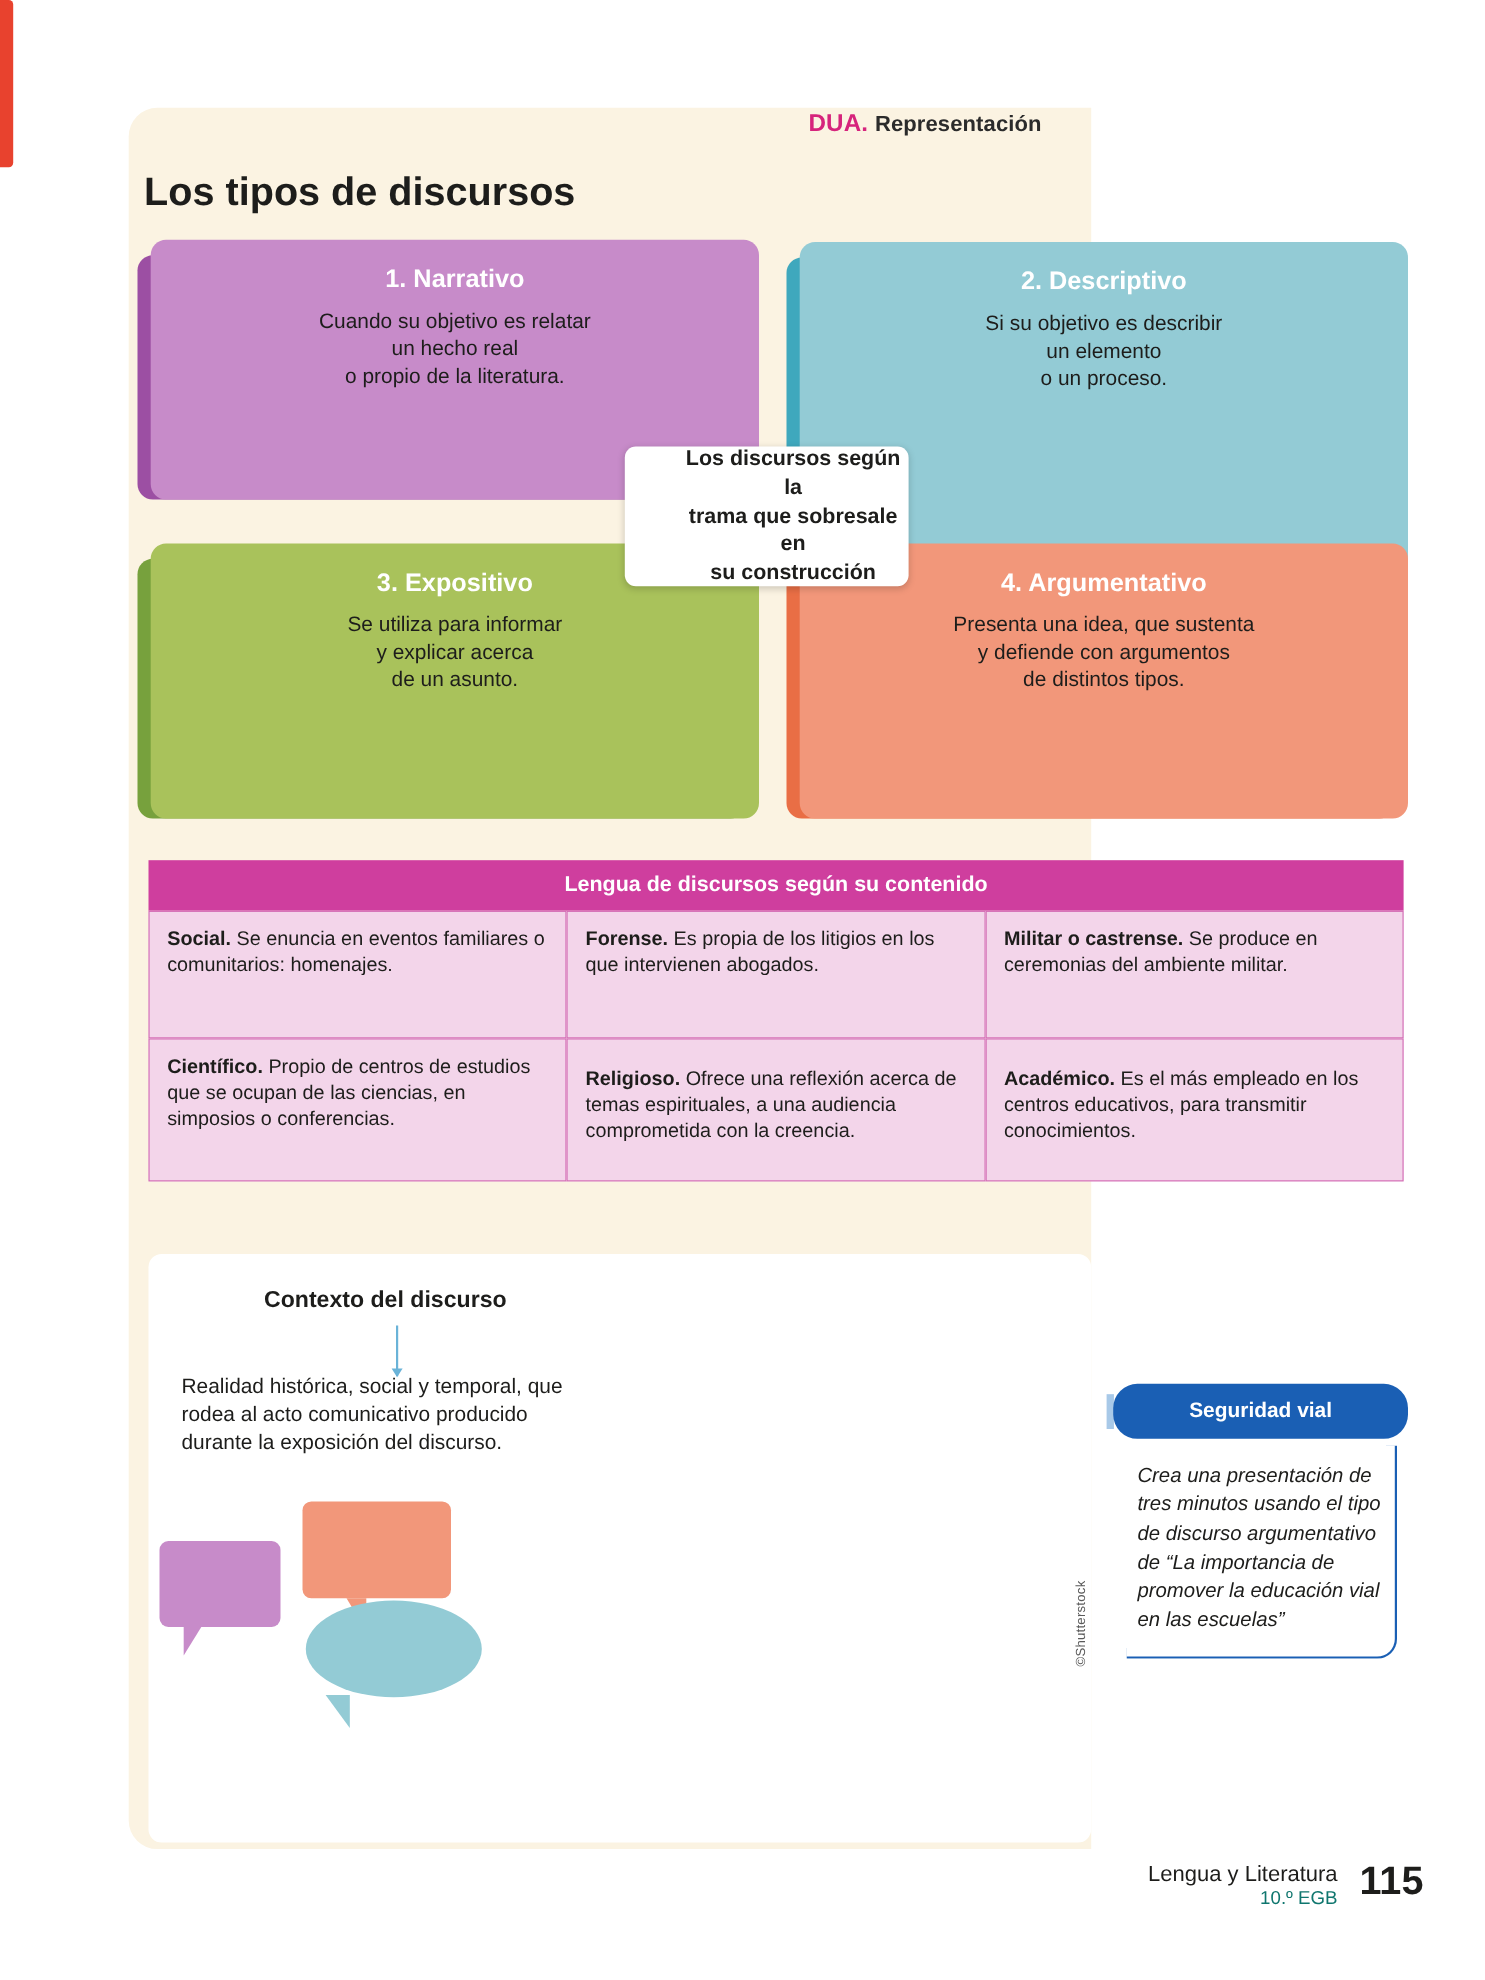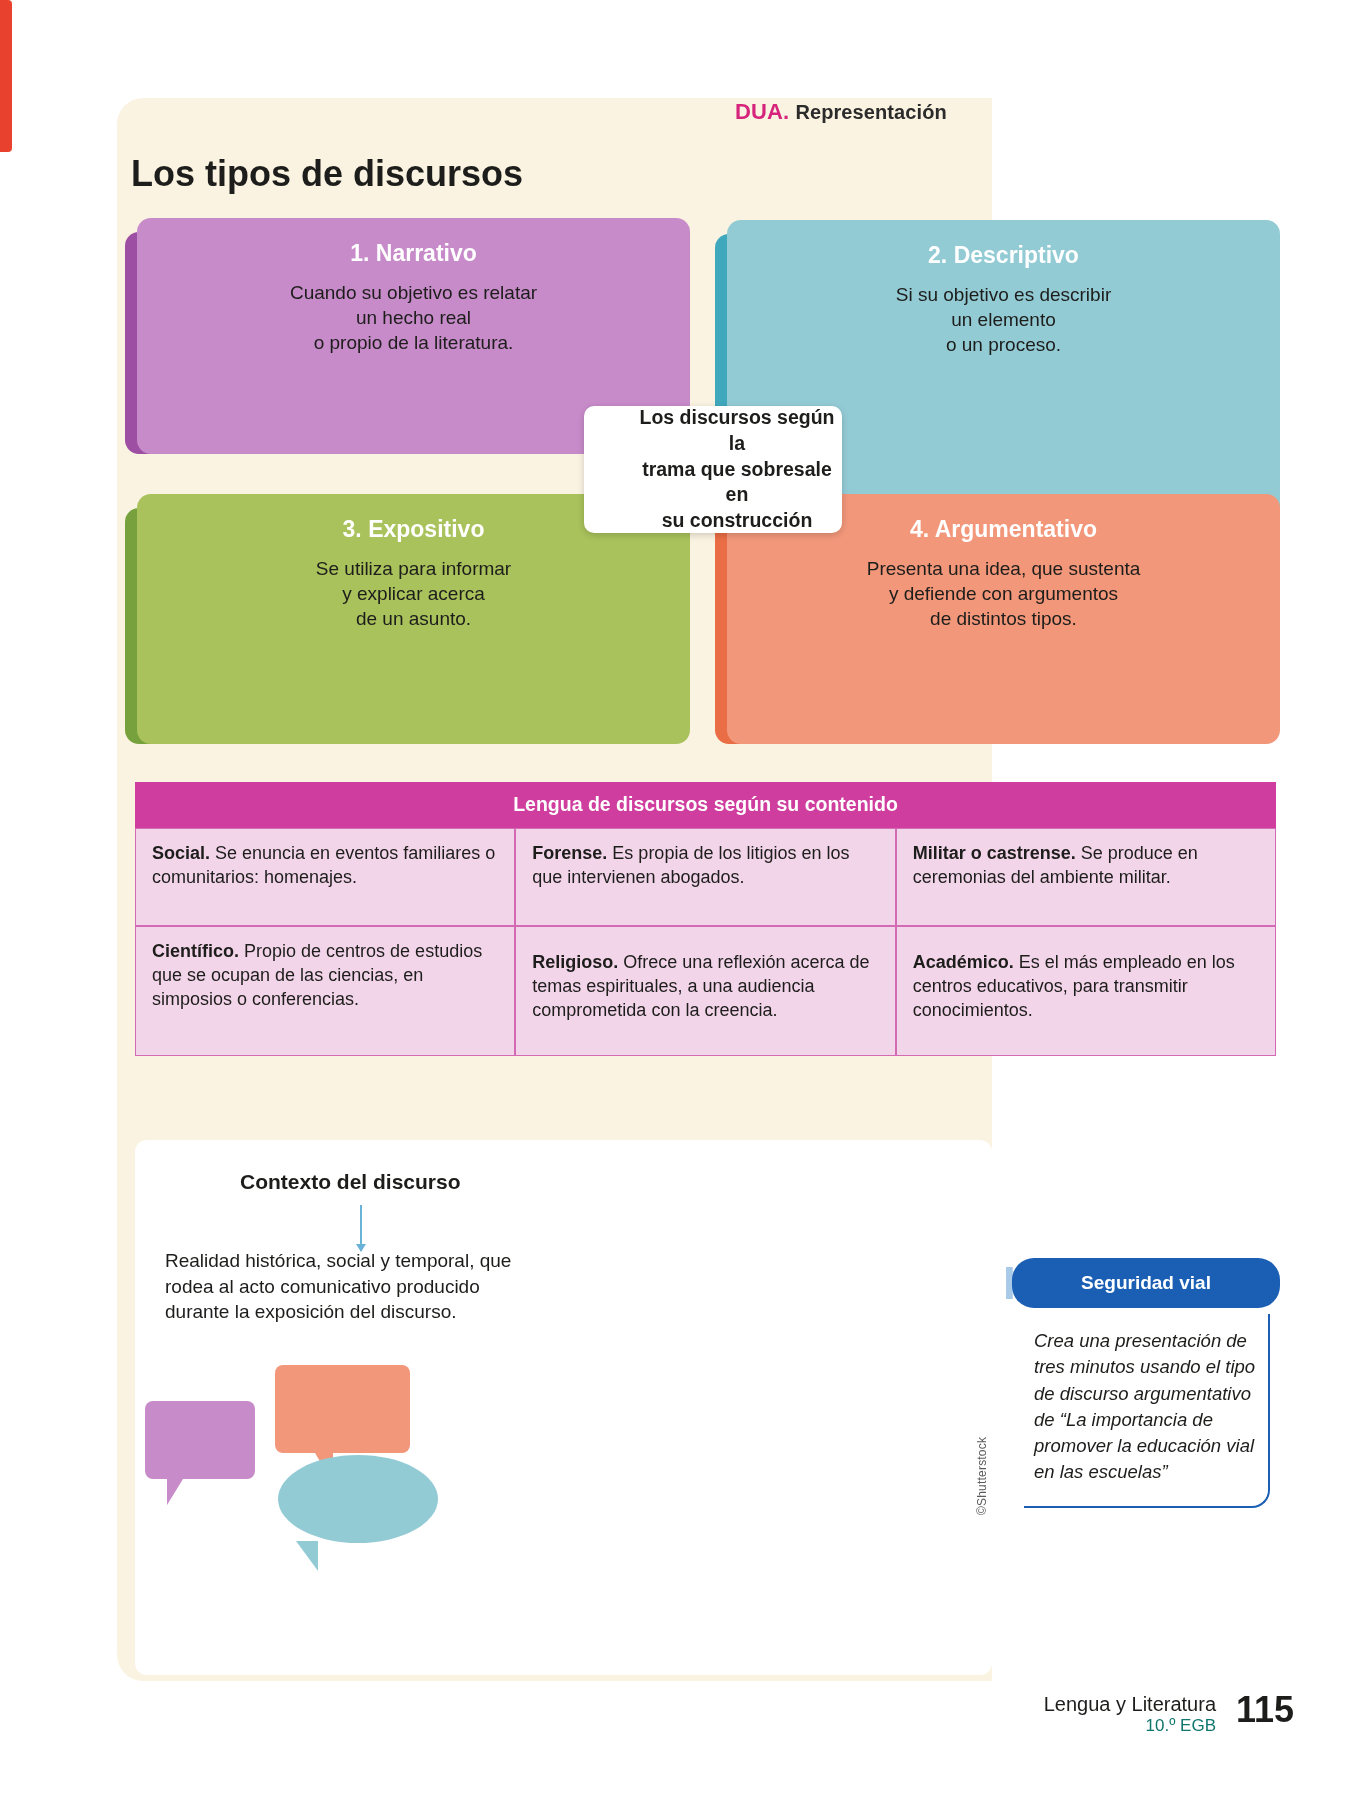--- a/index.html
+++ b/index.html
@@ -61,21 +61,21 @@
   #card2 .shadow{ background:#3fa8bd; }
   #card3 { left:137px; top:494px; width:553px; height:250px; }
   #card3 .body  { background:#a9c25b; }
   #card3 .shadow{ background:#77a13d; }
   #card4 { left:727px; top:494px; width:553px; height:250px; }
   #card4 .body  { background:#f2977a; }
   #card4 .shadow{ background:#e96e45; }
 
   
   .center-callout {
-    position:absolute; left:584px; top:406px; width:258px; height:127px;
+    position:absolute; left:568px; top:406px; width:258px; height:127px;
     background:#ffffff; border-radius:10px;
     box-shadow:0 2px 7px rgba(0,0,0,.18);
     display:flex; align-items:center; justify-content:center;
     z-index:5;
     padding-left:48px;
   }
   .center-callout span {
     font-size:19.5px; font-weight:bold; color:#1d1d1b; text-align:center; line-height:1.33;
     white-space:pre-line;
   }
@@ -87,21 +87,21 @@
     text-align:center; padding:11px 0 12px;
   }
   .tbl-row { display:flex; }
   .tbl-cell {
     background:#f3d5ea; border:1px solid #d36bb4;
     font-size:18px; line-height:1.33; color:#1d1d1b;
     padding:13px 16px 14px;
     flex:1 1 33.333%;
   }
   .tbl-cell b { font-weight:bold; }
-  .tbl-row.r1 .tbl-cell { height:98px; }
+  .tbl-row.r1 .tbl-cell { height:116px; }
   .tbl-row.r2 .tbl-cell { height:130px; }
   .tbl-row.r2 .tbl-cell.mid, .tbl-row.r2 .tbl-cell.right { padding-top:24px; }
 
   
   .ctx-card {
     position:absolute; left:135px; top:1140px; width:857px; height:535px;
     background:#ffffff; border-radius:12px; overflow:hidden;
   }
   .ctx-title {
     position:absolute; left:240px; top:1170px;

